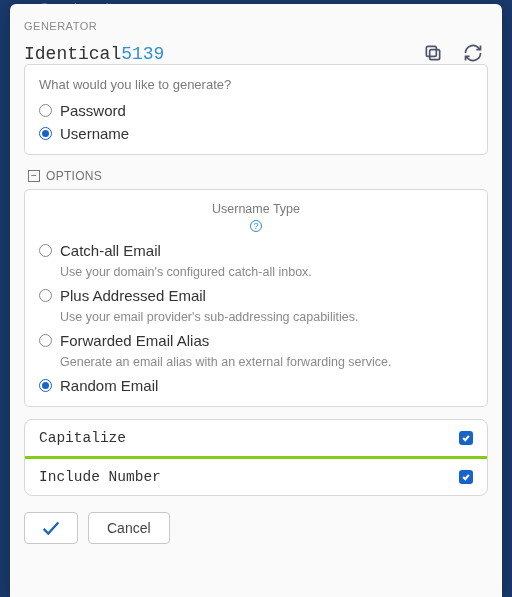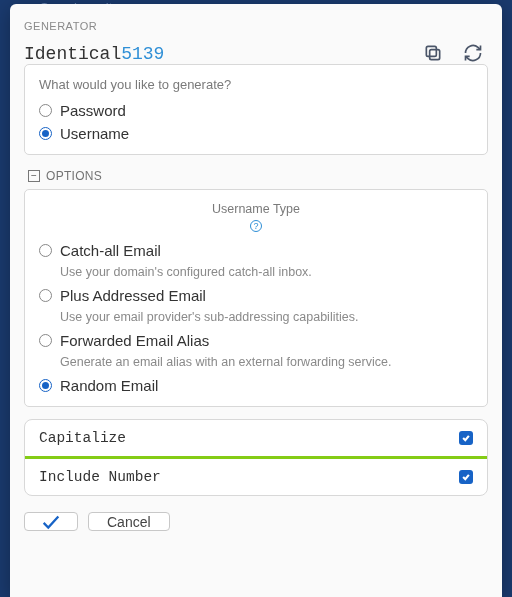--- a/index.html
+++ b/index.html
@@ -26,21 +26,21 @@
 .section-title { font-size: 12px; color: #737373; letter-spacing: 0.3px; }
 .subhdr { font-size: 12.5px; color: #7a7a7a; margin-bottom: 10px; display: flex; align-items: center; gap: 4px; flex-direction: column; }
 .help-icon { width: 12px; height: 12px; border: 1px solid #2f8fd6; color: #2f8fd6; border-radius: 50%; font-size: 9px; display: inline-flex; align-items: center; justify-content: center; }
 .ut-item { margin-bottom: 8px; }
 .toggle-card { background: #fff; border: 1px solid #d8d8d8; border-radius: 8px; margin-top: 12px; font-family: Liberation Mono, monospace; }
 .toggle-row { display: flex; align-items: center; justify-content: space-between; padding: 10px 14px; font-size: 14.5px; color: #333; cursor: pointer; }
 .toggle-row + .toggle-row { border-top: 3px solid #84cc16; }
 .checkbox { width: 14px; height: 14px; border-radius: 3px; background: #1763c6; display: inline-flex; align-items: center; justify-content: center; }
 .checkbox svg { width: 10px; height: 10px; stroke: #fff; stroke-width: 3; fill: none; }
 .footer { display: flex; gap: 10px; margin-top: 16px; }
-.btn { height: 19px; border: 1px solid #c8c8c8; border-radius: 4px; background: #fff; display: inline-flex; align-items: center; justify-content: center; font-size: 14px; color: #444; cursor: pointer; padding: 0 18px; }
+.btn { height: 32px; border: 1px solid #c8c8c8; border-radius: 4px; background: #fff; display: inline-flex; align-items: center; justify-content: center; font-size: 14px; color: #444; cursor: pointer; padding: 0 18px; }
 .btn.primary { width: 54px; padding: 0; }
 .btn.primary svg { stroke: #1763c6; stroke-width: 2.5; fill: none; width: 22px; height: 18px; }
 </style>
 </head>
 <body>
 
 <div class="backdrop-bar">
   <span>Search vault</span>
 </div>
 

